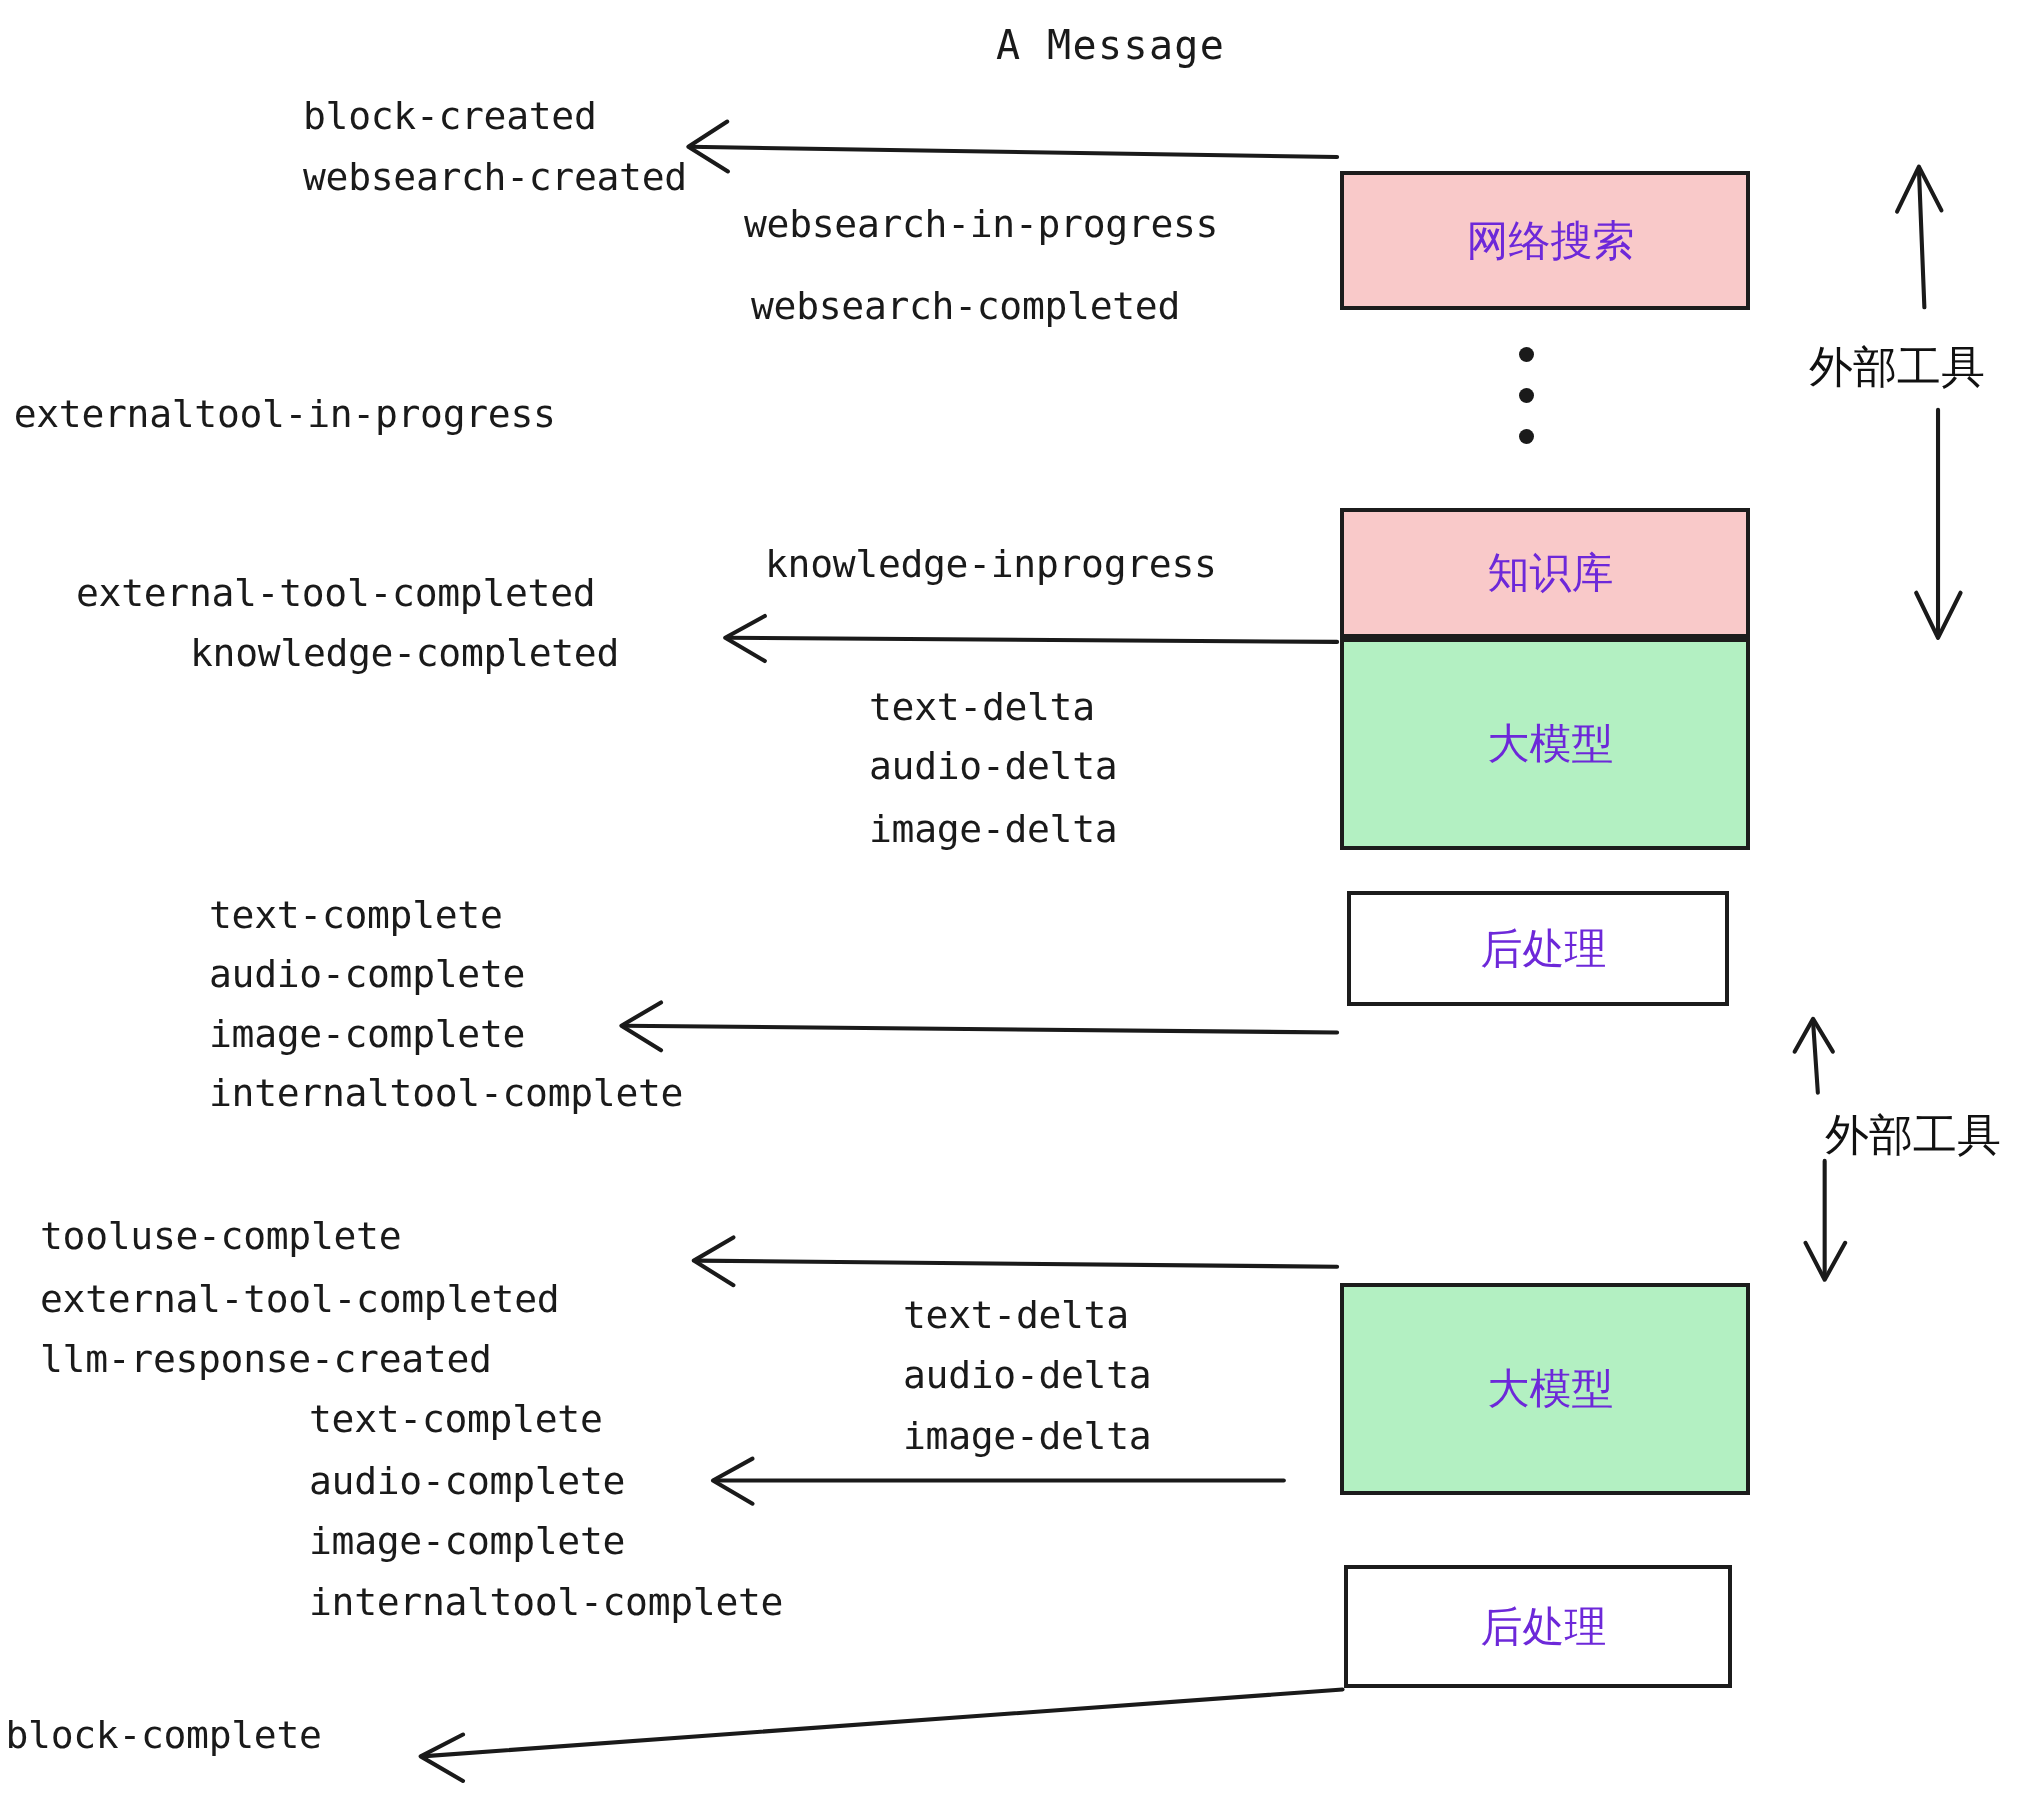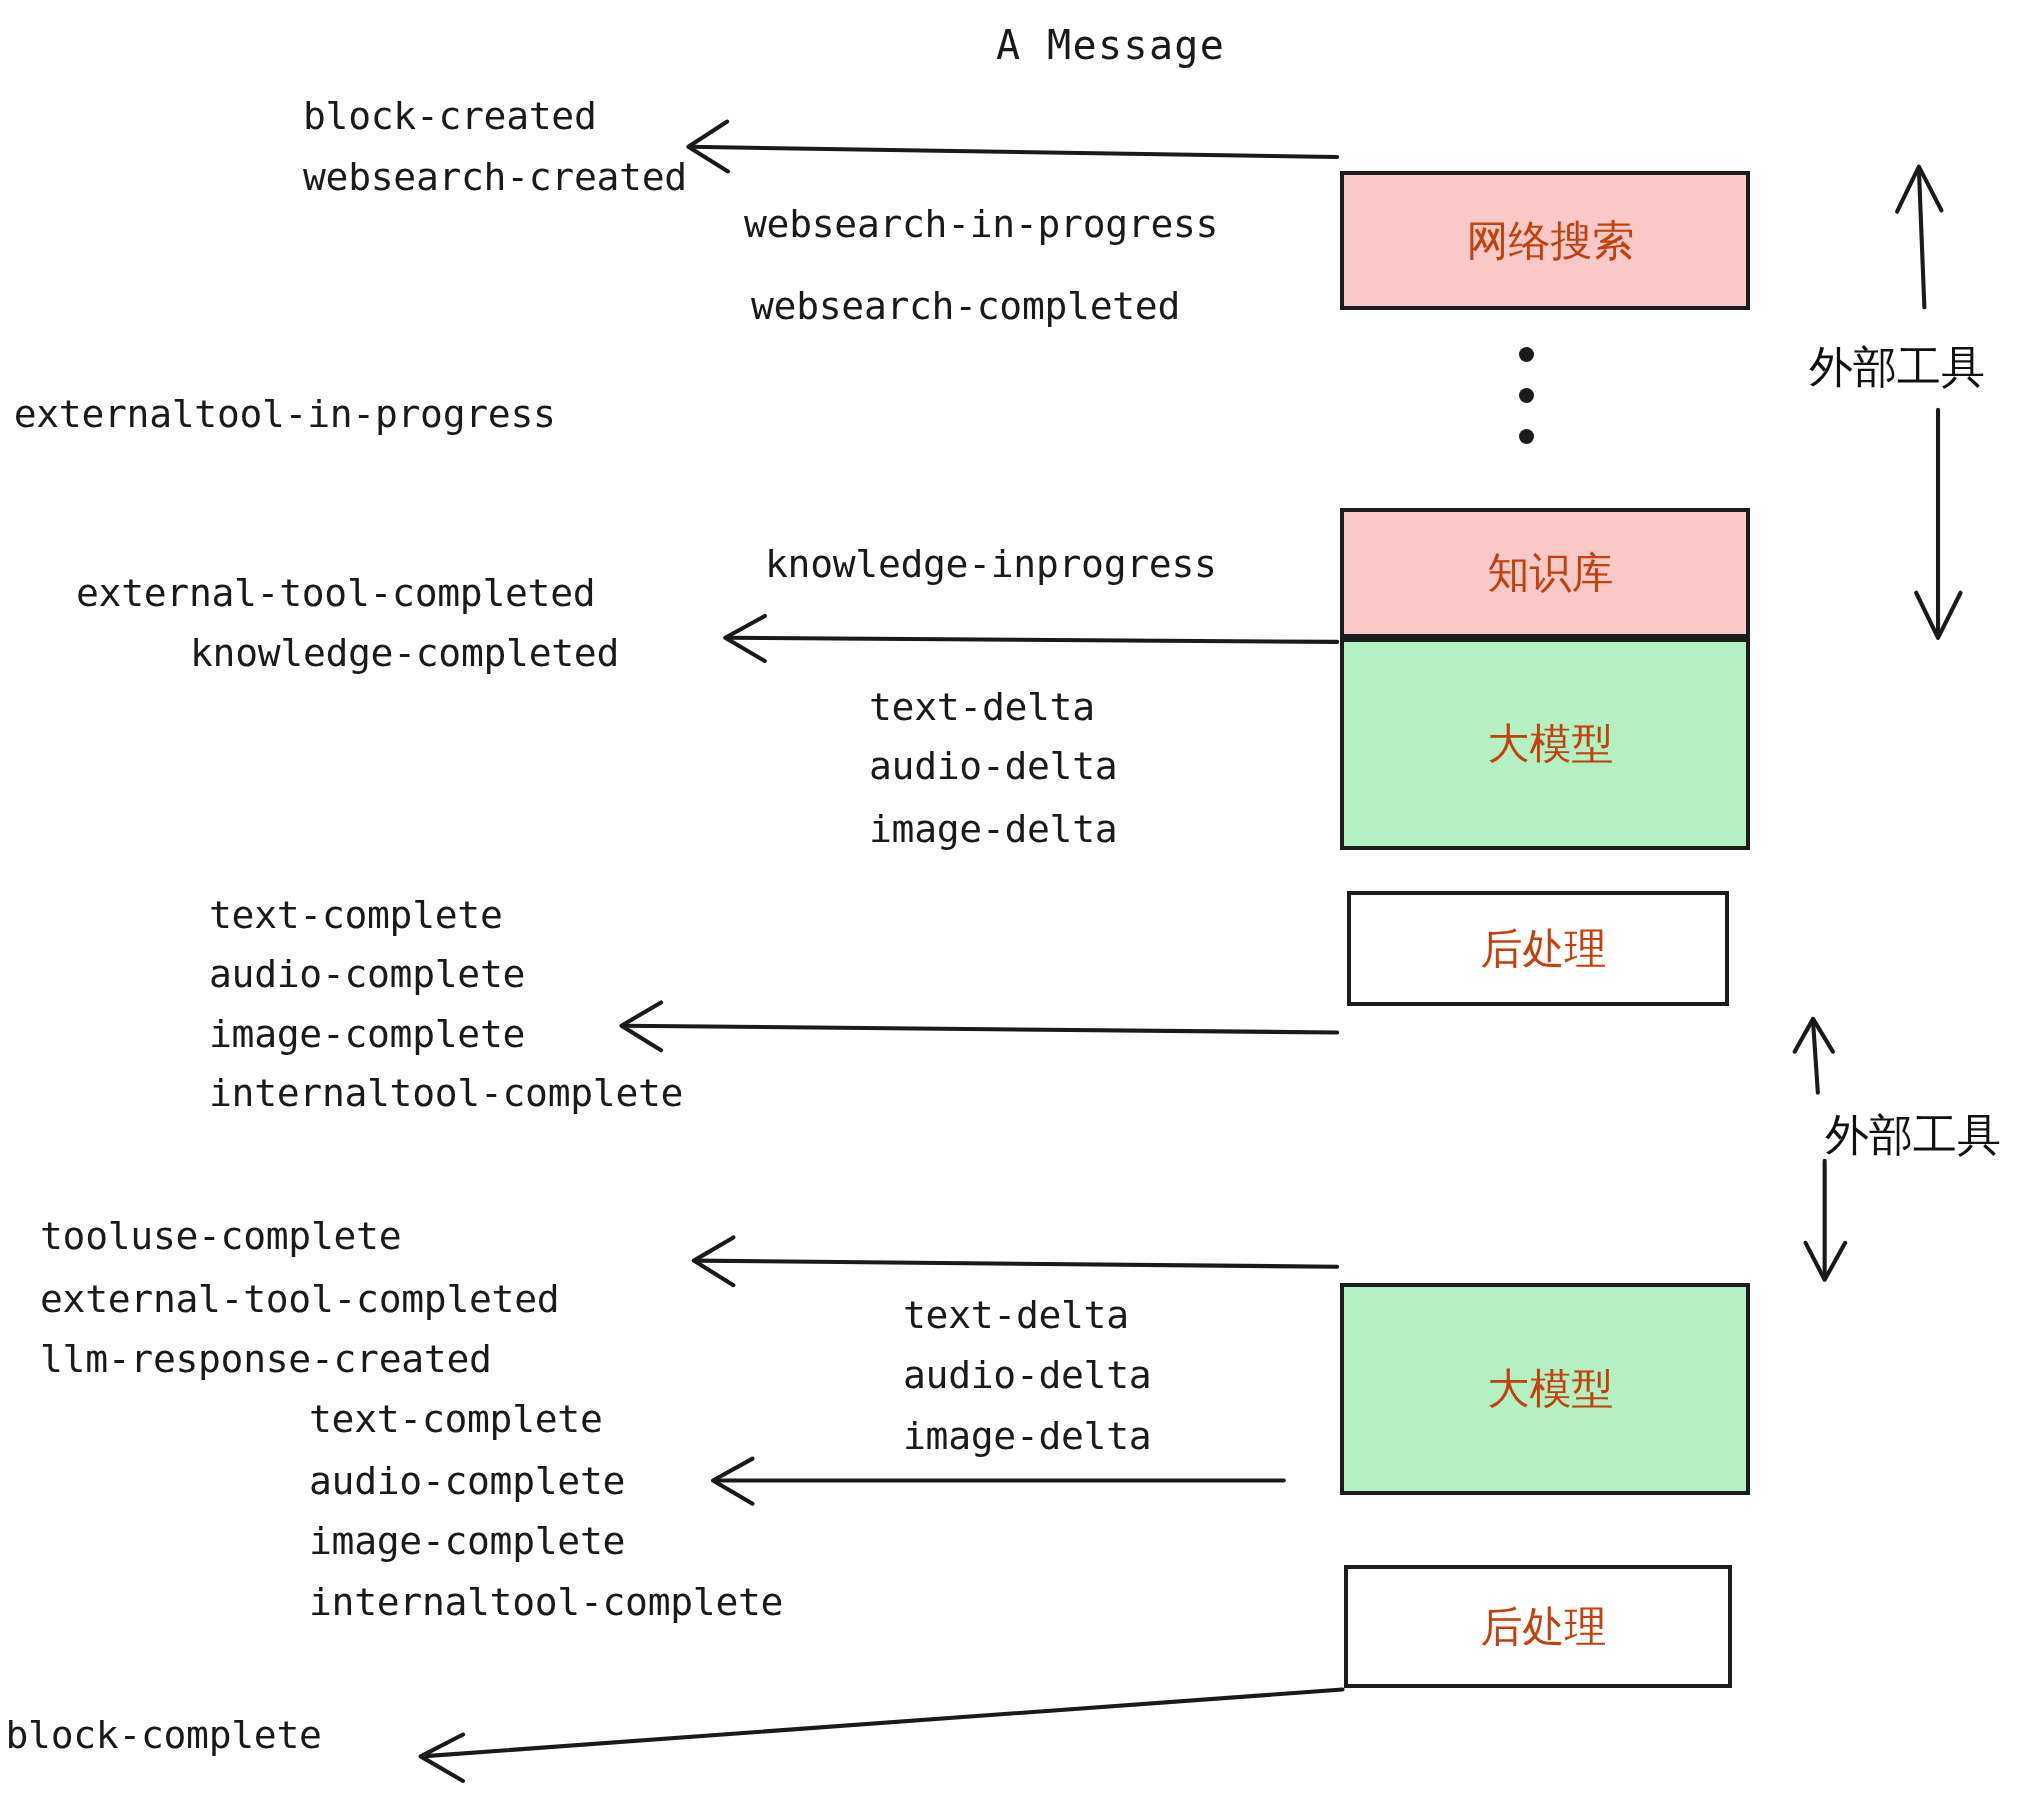--- a/index.html
+++ b/index.html
@@ -33,21 +33,21 @@
   }
   .box{
     position:absolute;
     border:4.1px solid #1c1c1c;
     box-sizing:border-box;
     display:flex;
     align-items:center;
     justify-content:center;
     font-family:"DejaVu Sans","Liberation Sans",sans-serif;
     font-size:42px;
-    color:#c2410c;
+    color:#6d28d9;
     padding-left:11px;
   }
   .box.mono{
     font-family:"DejaVu Sans Mono","Liberation Mono",monospace;
     font-size:38px;
   }
   .sidelbl{
     position:absolute;
     font-family:"DejaVu Sans","Liberation Sans",sans-serif;
     font-size:44px;

